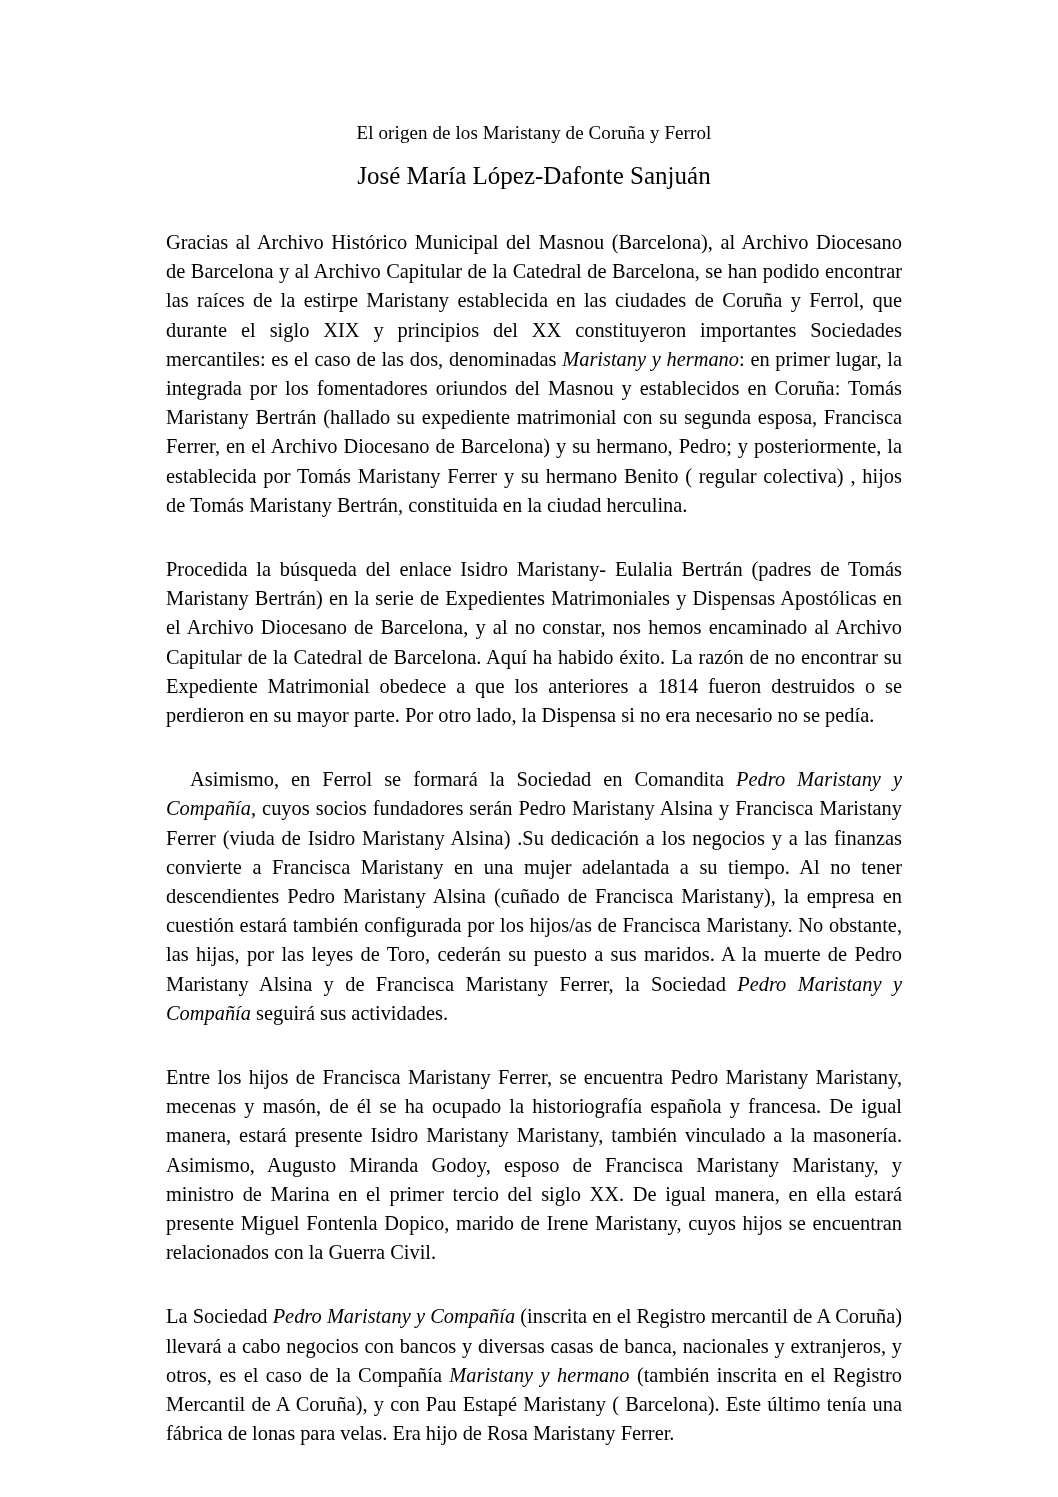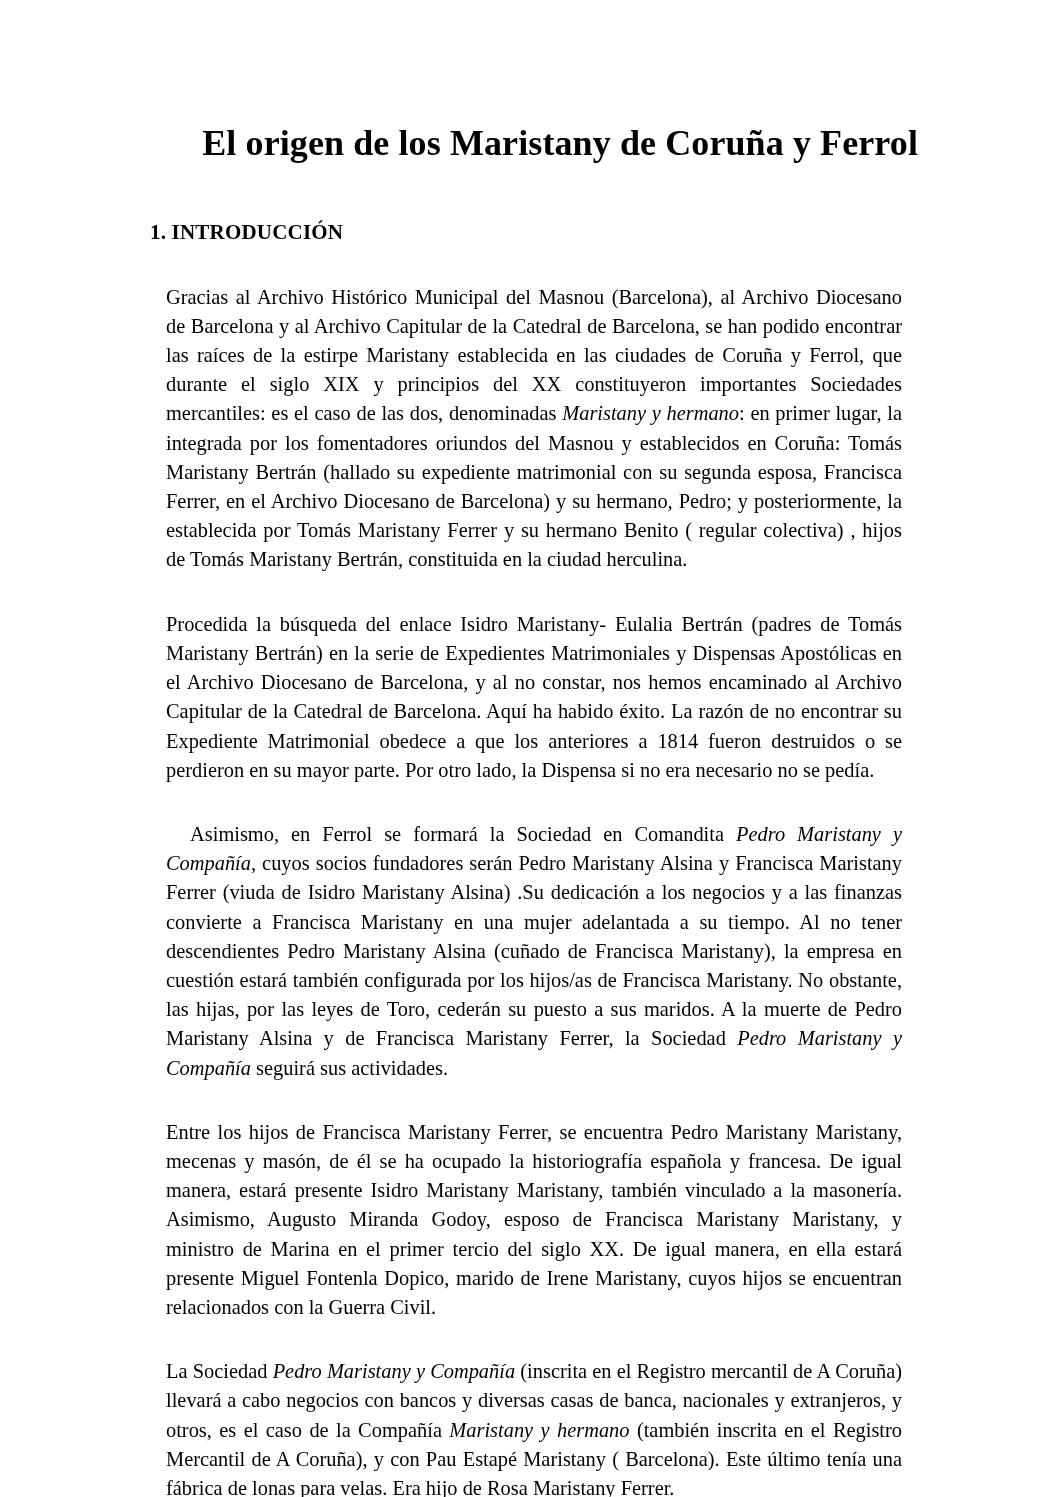--- a/index.html
+++ b/index.html
@@ -23,23 +23,23 @@
   }
   .content {
     position: absolute;
     left: 150px;
     top: 0;
     width: 768px;
   }
   .doc-title {
     margin: 0;
     padding-top: 122px;
-    text-align: right;
-    font-size: 36px;
-    font-weight: bold;
+    text-align: center;
+    font-size: 19px;
+    font-weight: normal;
     line-height: 1.18;
     letter-spacing: 0.1px;
   }
   .doc-author {
     margin: 0;
     padding-top: 17px;
     text-align: center;
     font-size: 25px;
     font-weight: normal;
     line-height: 1.18;
@@ -73,22 +73,22 @@
   }
 </style>
 </head>
 <body>
 
 <div class="page">
   <div class="content">
 
     <h1 class="doc-title">El origen de los Maristany de Coruña y Ferrol</h1>
 
+    <div class="doc-author">José María López-Dafonte Sanjuán</div>
 
-    <h2 class="section-heading">1. INTRODUCCIÓN</h2>
 
     <div id="paragraphs">
         <p class="para first-para"><span>Gracias al Archivo Histórico Municipal del Masnou (Barcelona), al Archivo  Diocesano de Barcelona y al Archivo Capitular de la Catedral de Barcelona, se han podido encontrar las raíces de la estirpe Maristany establecida en las ciudades de Coruña y Ferrol, que durante el siglo XIX y principios del XX constituyeron importantes Sociedades mercantiles: es el caso de las dos, denominadas </span><em>Maristany y hermano</em><span>: en primer lugar, la integrada por los fomentadores oriundos del Masnou y establecidos en  Coruña: Tomás Maristany Bertrán (hallado su expediente matrimonial con su segunda esposa, Francisca Ferrer, en el Archivo Diocesano de Barcelona) y su hermano, Pedro; y posteriormente, la establecida  por Tomás Maristany Ferrer y su hermano Benito ( regular colectiva) , hijos de Tomás Maristany Bertrán, constituida en la ciudad herculina.</span></p>
         <p class="para"><span>Procedida la búsqueda del enlace Isidro Maristany- Eulalia Bertrán (padres de Tomás Maristany Bertrán) en la serie de Expedientes Matrimoniales y Dispensas Apostólicas en el Archivo Diocesano de Barcelona, y al no constar, nos hemos encaminado al Archivo Capitular de la Catedral de Barcelona. Aquí ha habido éxito. La razón de no encontrar su Expediente Matrimonial obedece a que los anteriores a 1814 fueron destruidos o se perdieron en su mayor parte. Por otro lado, la Dispensa si no era necesario no se pedía.</span></p>
         <p class="para lead-space"><span>Asimismo, en Ferrol se formará la Sociedad en Comandita </span><em>Pedro Maristany y Compañía</em><span>, cuyos socios fundadores serán Pedro Maristany Alsina y Francisca Maristany Ferrer (viuda  de Isidro Maristany Alsina) .Su dedicación  a los negocios y a las finanzas convierte a Francisca Maristany en una mujer adelantada a su tiempo. Al no tener descendientes Pedro Maristany Alsina (cuñado de Francisca Maristany), la empresa en cuestión estará también configurada por los hijos/as de Francisca Maristany. No obstante, las hijas, por las leyes de Toro, cederán su puesto a sus maridos. A la muerte de Pedro Maristany Alsina y de Francisca Maristany Ferrer, la Sociedad </span><em>Pedro Maristany y Compañía</em><span> seguirá sus actividades.</span></p>
         <p class="para"><span>Entre los hijos de Francisca Maristany Ferrer, se encuentra Pedro Maristany Maristany, mecenas y masón, de él se ha ocupado la historiografía española y francesa. De igual manera, estará presente Isidro Maristany Maristany, también vinculado a la masonería. Asimismo, Augusto Miranda Godoy, esposo de Francisca Maristany Maristany, y ministro de Marina en el primer tercio del siglo XX. De igual manera, en ella estará presente Miguel Fontenla Dopico, marido de Irene Maristany, cuyos hijos se encuentran relacionados con la Guerra Civil.</span></p>
         <p class="para"><span>La Sociedad </span><em>Pedro Maristany y Compañía</em><span> (inscrita en el Registro mercantil  de A Coruña) llevará a cabo negocios con bancos y diversas casas de banca, nacionales y extranjeros, y otros, es el caso de  la Compañía </span><em>Maristany y hermano</em><span> (también inscrita en el Registro Mercantil de A Coruña), y con Pau Estapé Maristany ( Barcelona). Este último tenía una fábrica de lonas para velas. Era hijo de Rosa Maristany Ferrer.</span></p>
       </div>
 
   </div>

